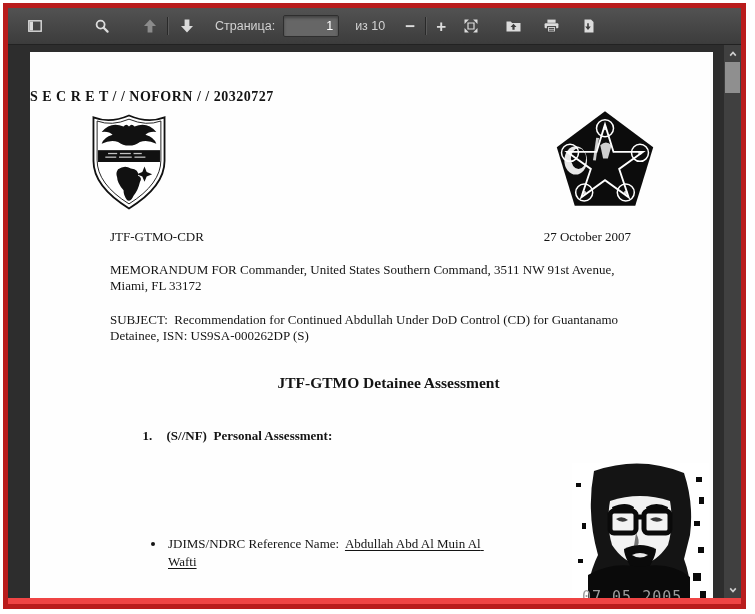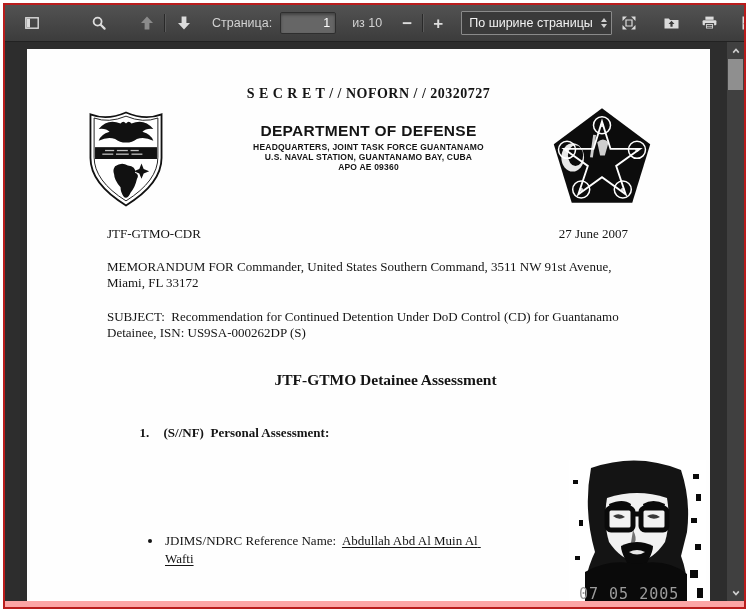--- a/index.html
+++ b/index.html
@@ -2,21 +2,21 @@
 <html><head>
 <meta charset="utf-8">
 <style>
   html,body{margin:0;padding:0;}
   body{
     width:755px;height:614px;position:relative;background:#fff;
     font-family:"Liberation Sans",sans-serif;overflow:hidden;
   }
   .app{
     position:absolute;left:3px;top:3px;right:9px;bottom:5px;
-    background:#fca5a5;border:2px solid #b91c1c;overflow:hidden;
+    background:#ef4444;border:5px solid #b91c1c;overflow:hidden;
   }
   
   .toolbar{
     position:absolute;left:0;top:0;right:0;height:36px;
     background:linear-gradient(#525252,#3c3c3c);
     border-bottom:1px solid #222;
     display:flex;align-items:center;
     color:#d8d8d8;font-size:12.5px;
   }
   .tbtn{
@@ -47,21 +47,21 @@
   .viewer{
     position:absolute;left:0;top:37px;right:0;bottom:6px;
     background:#2d2d2d;overflow:hidden;
   }
   .page{
     position:absolute;left:22px;top:7px;width:683px;height:980px;
     background:#fefefe;color:#141414;
     font-family:"Liberation Serif",serif;font-size:13px;
   }
   .content{position:relative;width:100%;height:100%;}
-  .classification{margin-top:37px;text-align:center;font-weight:bold;font-size:14px;letter-spacing:.5px;}
+  .classification{margin-top:37px;text-align:left;font-weight:bold;font-size:14px;letter-spacing:.5px;}
   .letterhead{position:relative;height:108px;margin-top:4px;}
   .seal-left{position:absolute;left:58px;top:2px;}
   .seal-right{position:absolute;right:56px;top:0px;}
   .lh-center{
     position:absolute;left:50%;transform:translateX(-50%);top:16px;
     text-align:center;font-family:"Liberation Sans",sans-serif;white-space:nowrap;
   }
   .lh-title{font-size:15.5px;font-weight:bold;letter-spacing:.3px;}
   .lh-sub{font-size:8.5px;font-weight:bold;margin-top:2px;letter-spacing:.2px;}
   .meta-row{
@@ -139,27 +139,20 @@
     <span class="tlabel" style="margin-left:16px">из 10</span>
 
     <div class="tbtn" style="margin-left:12px">
       <span class="glyph-text">−</span>
     </div>
     <div class="tsep" style="margin-left:2px"></div>
     <div class="tbtn" style="margin-left:2px">
       <span class="glyph-text">+</span>
     </div>
 
-    <div class="zoom-select" style="margin-left:10px">
-      <span>По ширине страницы</span>
-      <span class="spinner">
-          <i class="up"></i>
-          <i class="down"></i>
-        </span>
-    </div>
 
     <div class="tbtn" style="margin-left:4px">
       <span>
         <svg width="16" height="16" viewBox="0 0 16 16" fill="currentColor">
             <path d="M1.5 1.5h4.4L1.5 5.9z"></path>
             <path d="M14.5 1.5v4.4L10.1 1.5z"></path>
             <path d="M1.5 14.5v-4.4l4.4 4.4z"></path>
             <path d="M14.5 14.5h-4.4l4.4-4.4z"></path>
             <path d="M5 5h6v6H5z" fill="none" stroke="currentColor" stroke-width="1.2"></path>
           </svg>
@@ -241,36 +234,30 @@
                 <circle cx="55" cy="20" r="2"></circle>
                   <circle cx="92" cy="46" r="2"></circle>
                   <circle cx="77" cy="88" r="2"></circle>
                   <circle cx="33" cy="88" r="2"></circle>
                 <path d="M50 38 q6 -6 12 0 l-4 14 -5 0 z"></path>
                 <rect x="44" y="30" width="3" height="24" transform="rotate(8 45 42)"></rect>
               </g>
             </svg>
           </span>
 
-          <div class="lh-center">
-            <div class="lh-title">DEPARTMENT OF DEFENSE</div>
-            <div class="lh-sub">HEADQUARTERS, JOINT TASK FORCE GUANTANAMO</div>
-            <div class="lh-sub" style="margin-top:0">U.S. NAVAL STATION, GUANTANAMO BAY, CUBA</div>
-            <div class="lh-sub" style="margin-top:0">APO AE 09360</div>
-          </div>
         </div>
 
         <div class="meta-row">
           <span>JTF-GTMO-CDR</span>
-          <span>27 June 2007</span>
+          <span>27 October 2007</span>
         </div>
 
         <div class="para">MEMORANDUM FOR Commander, United States Southern Command, 3511 NW 91st Avenue, Miami, FL 33172</div>
 
-        <div class="para">SUBJECT:  Recommendation for Continued Detention Under DoD Control (CD) for Guantanamo Detainee, ISN: US9SA-000262DP (S)</div>
+        <div class="para">SUBJECT:  Recommendation for Continued Abdullah Under DoD Control (CD) for Guantanamo Detainee, ISN: US9SA-000262DP (S)</div>
 
         <div class="doc-title">JTF-GTMO Detainee Assessment</div>
 
         <div class="sec">
           <span class="num">1.</span><b>(S//NF)  Personal Assessment:</b>
           <div class="sec1-body">
             <ul class="bullets">
               <li><span>JDIMS/NDRC Reference Name:</span>  <span class="uval">Abdullah Abd Al Muin Al Wafti</span></li>
               
               

